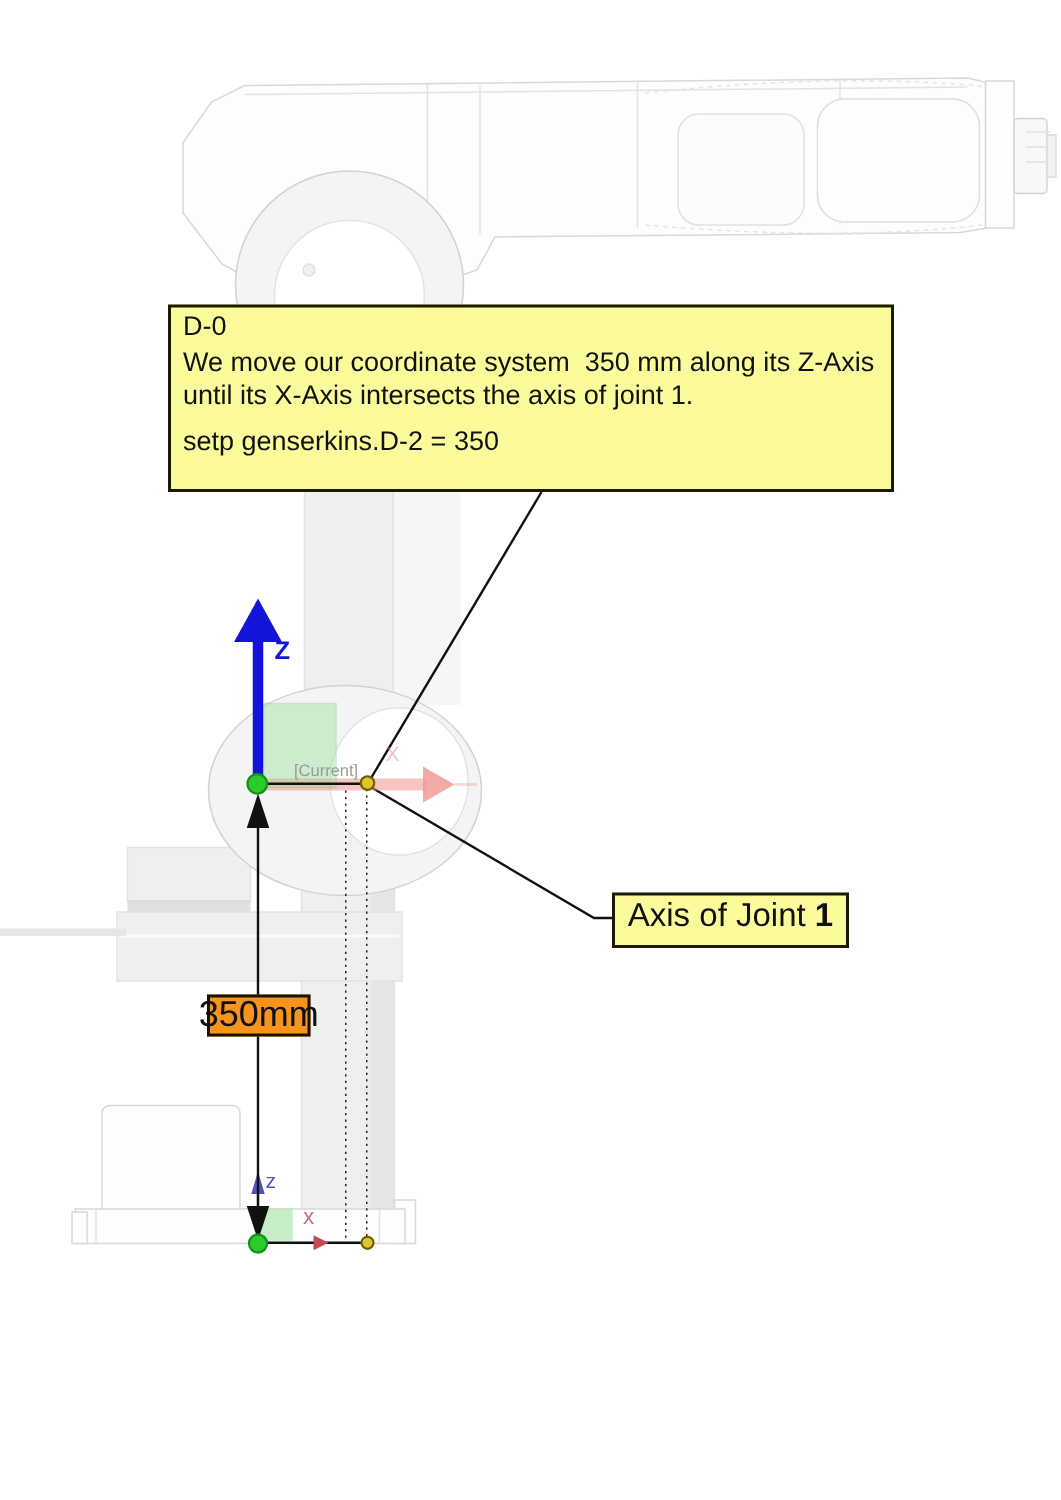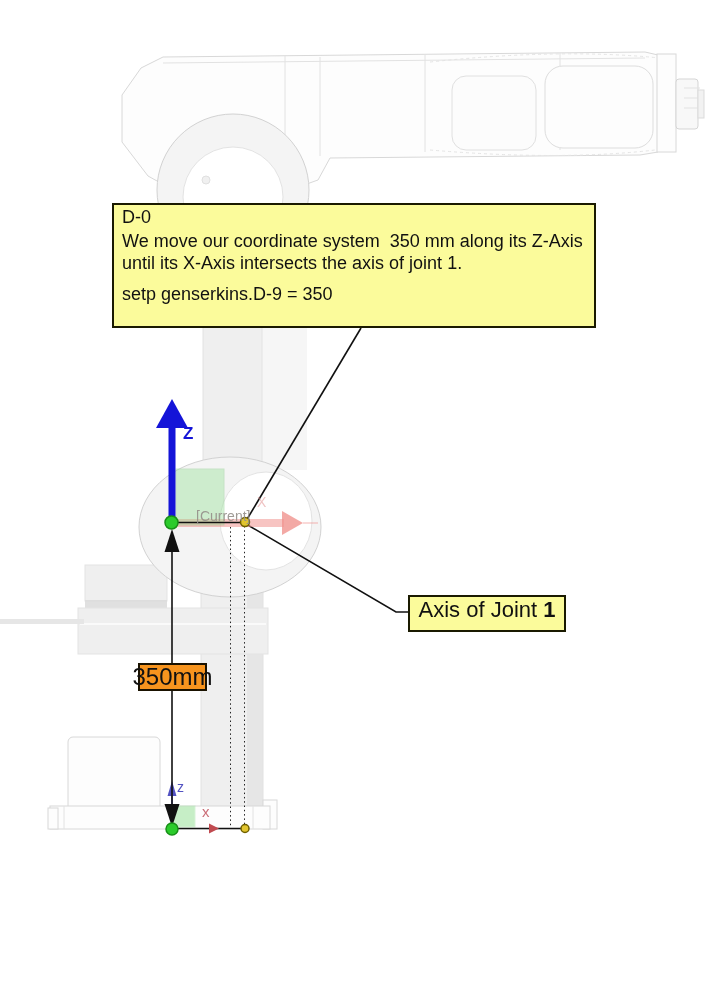--- a/index.html
+++ b/index.html
@@ -53,21 +53,21 @@
     display:flex;justify-content:center;
     font-size:22px;z-index:3;white-space:pre;
   }
   .axis-label .num{font-weight:bold;}
   .dim-label{
     position:absolute;left:138px;top:663px;width:69px;height:28px;
     box-sizing:border-box;background:var(--dim_fill,#F7941E);
     border:2px solid #1A1200;display:flex;align-items:center;justify-content:center;
     font-size:24px;z-index:3;
   }
-  .current-label{position:absolute;left:196px;top:508px;font-size:14px;color:#95908A;opacity:.9;z-index:2;}
+  .current-label{position:absolute;left:196px;top:508px;font-size:11px;color:#95908A;opacity:.9;z-index:2;}
   .z-upper-label{position:absolute;left:183px;top:424px;font-size:17px;font-weight:bold;color:var(--z_blue,#1414D8);z-index:2;}
   .x-upper-label{position:absolute;left:257px;top:494px;font-size:14px;color:#E08888;opacity:.5;z-index:2;}
   .z-base-label{position:absolute;left:177px;top:779px;font-size:14px;color:var(--base_z_blue,#5252C2);z-index:2;}
   .x-base-label{position:absolute;left:202px;top:803px;font-size:15px;color:#C25560;opacity:.85;z-index:2;}
 </style>
 </head>
 <body>
 
 <div class="screen">
 
@@ -158,21 +158,21 @@
       <circle class="ydot" cx="245" cy="522" r="4.5"></circle>
       <circle class="gdot" cx="172" cy="829" r="6"></circle>
       <circle class="ydot" cx="245" cy="828.5" r="4"></circle>
     </g>
   </svg>
 
   <div class="note-box">
     <div>D-0</div>
     <div class="note-body">We move our coordinate system  350 mm along its Z-Axis
 until its X-Axis intersects the axis of joint 1.</div>
-    <div class="note-cmd">setp genserkins.D-9 = 350</div>
+    <div class="note-cmd">setp genserkins.D-2 = 350</div>
   </div>
 
   <div class="axis-label">
     <span>Axis of Joint </span><span class="num">1</span>
   </div>
 
   <div class="dim-label">350mm</div>
 
   <div class="current-label">[Current]</div>
   <div class="z-upper-label">Z</div>

